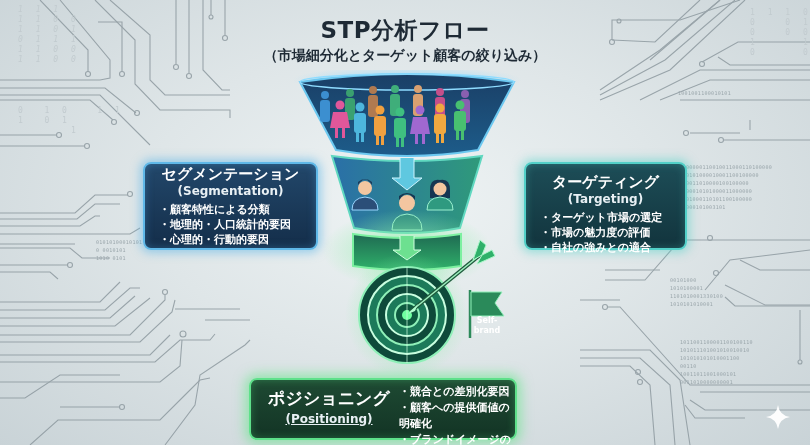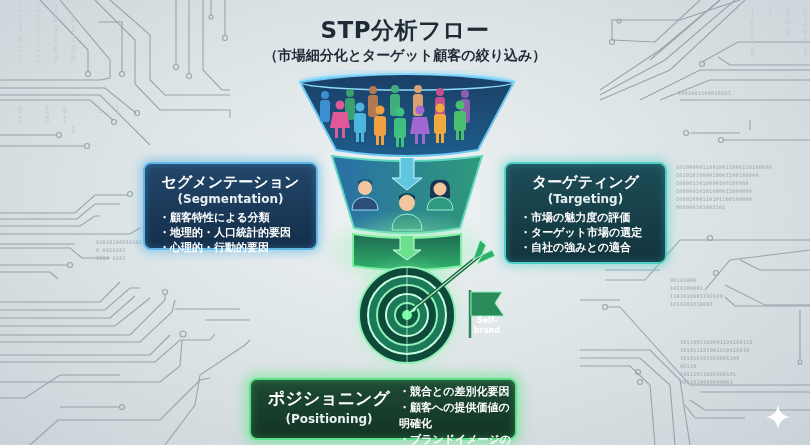--- a/index.html
+++ b/index.html
@@ -9,35 +9,35 @@
   .bg-svg{position:absolute;left:0;top:0;width:810px;height:445px;}
   .binary{position:absolute;font-family:"DejaVu Sans Mono","Liberation Mono",monospace;font-size:5px;color:#9aa6ab;line-height:8px;white-space:pre;letter-spacing:0.3px;}
   .bigbin{position:absolute;font-family:"DejaVu Sans Mono",monospace;font-size:8px;color:#c2cbcf;line-height:10px;white-space:pre;letter-spacing:4px;}
   .title{position:absolute;left:0;width:810px;top:16px;text-align:center;color:#1e2a35;}
   .title .main{font-size:23px;font-weight:bold;letter-spacing:0.5px;line-height:28px;}
   .title .sub{font-size:14px;font-weight:bold;line-height:20px;margin-top:1px;}
   .panel{position:absolute;border-radius:8px;color:#fff;box-sizing:border-box;}
   .seg{left:143px;top:162px;width:175px;height:88px;
     background:linear-gradient(180deg,#22476a 0%,#142e4a 100%);
     border:2px solid #5fb8e8;box-shadow:0 0 10px 3px rgba(90,180,230,.55), inset 0 0 8px rgba(80,170,230,.35);}
-  .tgt{left:504px;top:162px;width:163px;height:102px;
+  .tgt{left:524px;top:162px;width:163px;height:88px;
     background:linear-gradient(180deg,#1d4d57 0%,#12343d 100%);
     border:2px solid #52d0c8;box-shadow:0 0 10px 3px rgba(80,210,200,.5), inset 0 0 8px rgba(80,210,200,.3);}
   .pos{left:249px;top:378px;width:268px;height:62px;
     background:linear-gradient(180deg,#1e4a33 0%,#133425 100%);
     border:2px solid #5ee08a;box-shadow:0 0 12px 4px rgba(90,230,130,.55), inset 0 0 8px rgba(90,230,130,.3);}
   .ptitle{text-align:center;font-weight:bold;font-size:15px;line-height:20px;}
   .psub{text-align:center;font-size:12px;line-height:14px;font-weight:bold;color:#e8f0f4;}
   .plist{list-style:none;margin:4px 0 0 14px;padding:0;font-size:11px;line-height:15px;font-weight:bold;}
   .plist li::before{content:"・";}
-  .seg .ptitle{margin-top:8px;}
+  .seg .ptitle{}
   .tgt .ptitle{margin-top:8px;}
   .pos .left{position:absolute;left:8px;top:6px;width:140px;}
   .pos .left .ptitle{font-size:17px;line-height:24px;}
-  .pos .left .psub{font-size:12px;line-height:18px;}
+  .pos .left .psub{font-size:12px;line-height:18px;text-decoration:underline;}
   .pos .plist{position:absolute;left:148px;top:4px;margin:0;font-size:11px;line-height:16px;}
   .funnel-svg{position:absolute;left:290px;top:70px;width:235px;height:310px;}
   .flag-text{position:absolute;left:470px;top:316px;font-size:8px;font-weight:bold;color:#fff;line-height:10px;text-align:center;width:34px;}
   .sparkle{position:absolute;left:765px;top:404px;width:26px;height:26px;}
 </style>
 </head>
 <body>
 
 <svg class="bg-svg" viewBox="0 0 810 445" xmlns="http://www.w3.org/2000/svg">
   <g fill="none" stroke="#8e9aa0" stroke-width="1.1" opacity="0.85">
@@ -351,22 +351,22 @@
     <li>顧客特性による分類</li>
     <li>地理的・人口統計的要因</li>
     <li>心理的・行動的要因</li>
   </ul>
 </div>
 
 <div class="panel tgt">
   <div class="ptitle">ターゲティング</div>
   <div class="psub">(Targeting)</div>
   <ul class="plist">
+    <li>ターゲット市場の選定</li>
     <li>市場の魅力度の評価</li>
-    <li>ターゲット市場の選定</li>
     <li>自社の強みとの適合</li>
   </ul>
 </div>
 
 <div class="panel pos">
   <div class="left">
     <div class="ptitle">ポジショニング</div>
     <div class="psub">(Positioning)</div>
   </div>
   <ul class="plist">

